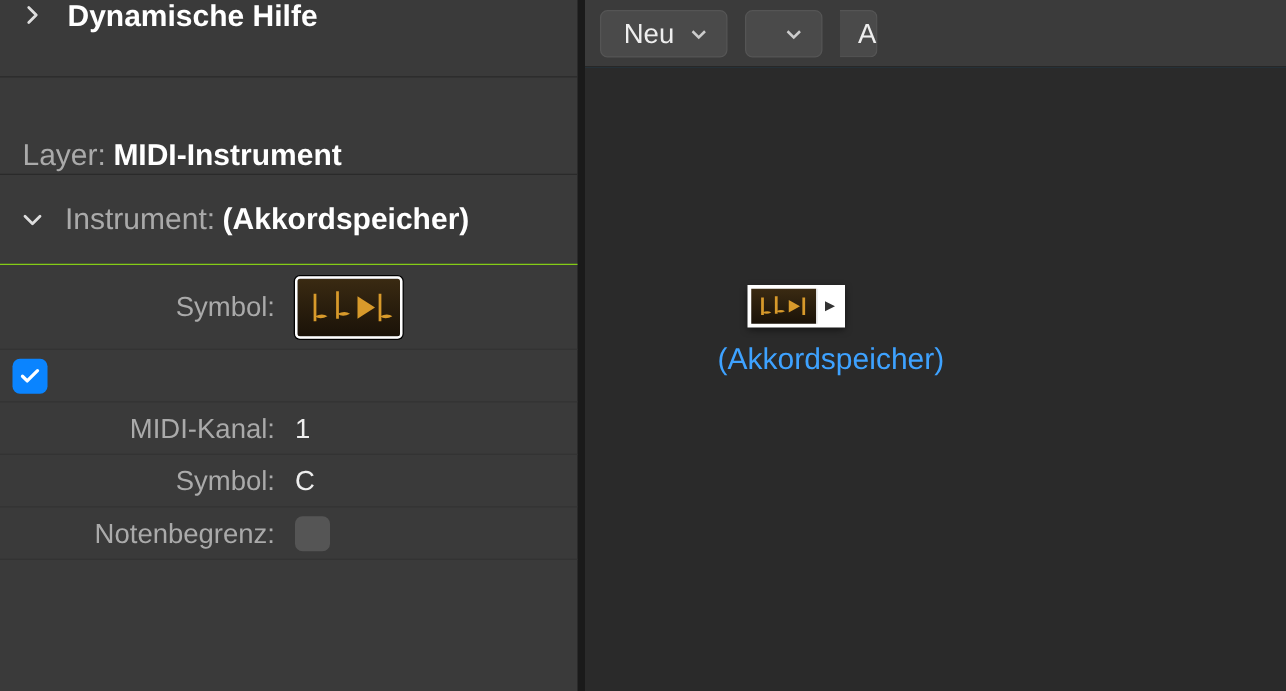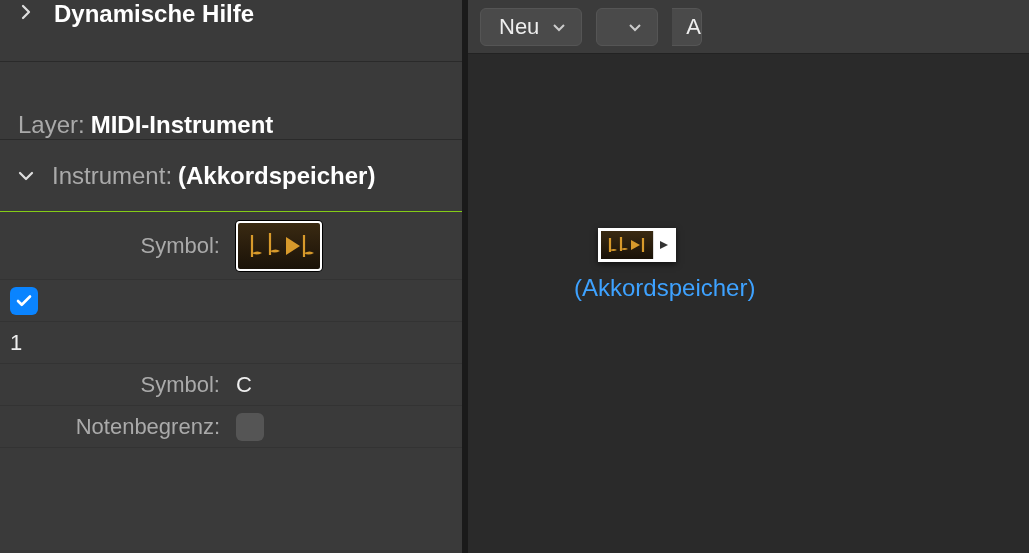--- a/index.html
+++ b/index.html
@@ -239,20 +239,21 @@
         <div class="param-value">
           <div class="checkbox checked">
             <svg viewBox="0 0 24 24" width="18" height="18">
                 <path d="M4 12l5 5 11-11" stroke="#fff" stroke-width="3.5" fill="none" stroke-linecap="round" stroke-linejoin="round"></path>
               </svg>
           </div>
         </div>
       </div>
 
       <div class="param-row">
+        <div class="param-label">MIDI-Kanal:</div>
         <div class="param-value">
           <span class="text">1</span>
         </div>
       </div>
 
 
 
       <div class="param-row">
         <div class="param-label">Symbol:</div>
         <div class="param-value">

